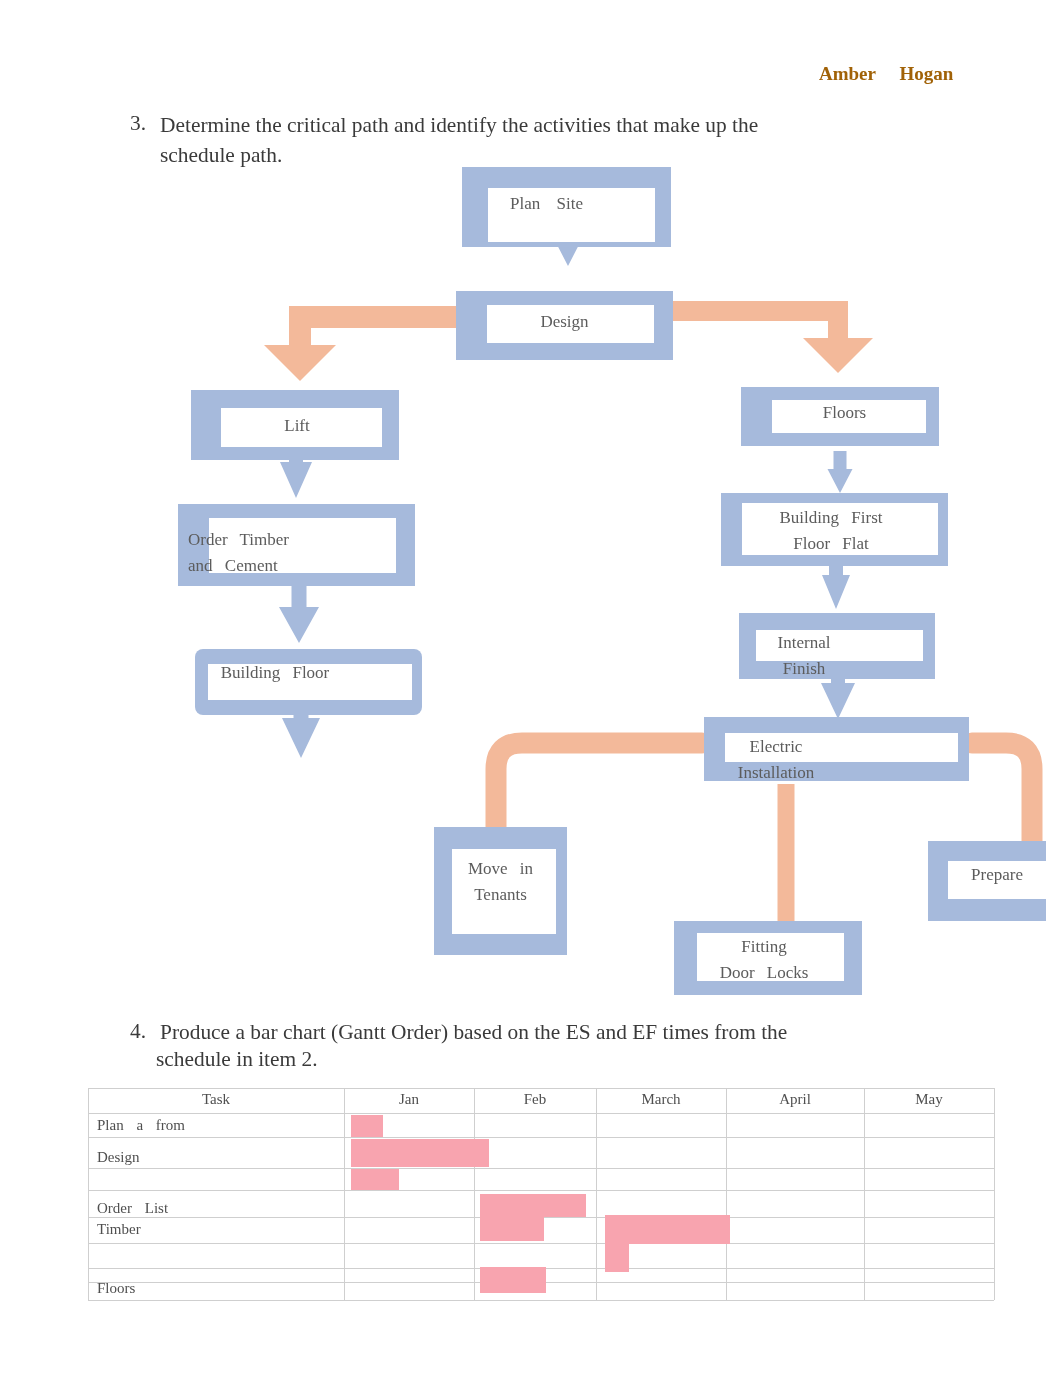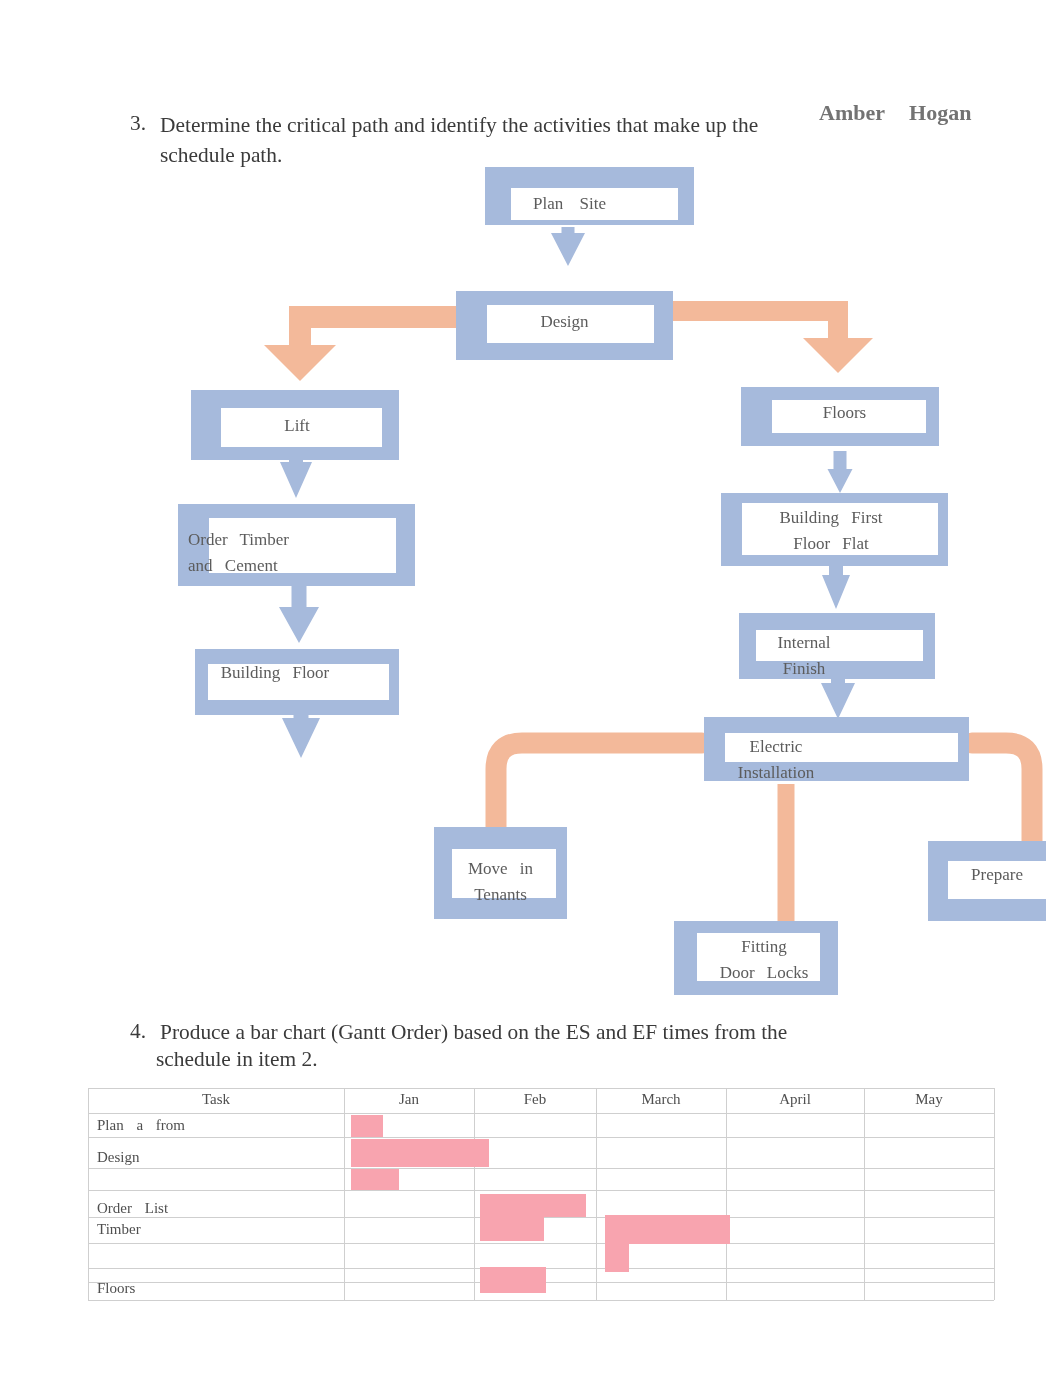--- a/index.html
+++ b/index.html
@@ -1,20 +1,20 @@
 <!DOCTYPE html>
 <html><head>
 <meta charset="utf-8">
 <style>
   html,body{margin:0;padding:0;}
   body{width:1062px;height:1376px;background:#ffffff;
        font-family:"Liberation Serif",serif;overflow:hidden;position:relative;}
   #page{position:absolute;left:0;top:0;width:1062px;height:1376px;background:#fff;}
 
-  .hdr{position:absolute;font-weight:bold;font-size:22px;color:#737373;word-spacing:19px;white-space:pre;margin-top:37px;}
+  .hdr{position:absolute;font-weight:bold;font-size:19px;color:#a16207;word-spacing:19px;white-space:pre;}
 
   .qitem{position:absolute;font-size:21.4px;color:#3a3a3a;line-height:1.33;white-space:nowrap;}
   .qnum{position:absolute;font-size:21.4px;color:#3a3a3a;}
 
   .diagram{position:absolute;left:0;top:0;width:1062px;height:1376px;}
 
   .node{position:absolute;box-sizing:border-box;background:#A6BADC;}
   .node > .inner{position:absolute;background:#ffffff;}
   .node > .ntext{font-size:17px;color:#5c5c5c;line-height:26px;word-spacing:8px;font-family:"Liberation Serif",serif;}
 
@@ -41,38 +41,38 @@
         <path d="M 291.5 582 L 306.5 582 L 306.5 607 L 319 607 L 299 643 L 279 607 L 291.5 607 Z" fill="#A6BADC"></path>
         <path d="M 293.5 713 L 308.5 713 L 308.5 718 L 320 718 L 301 758 L 282 718 L 293.5 718 Z" fill="#A6BADC"></path>
         <path d="M 833.5 451 L 846.5 451 L 846.5 469 L 852.5 469 L 840 493 L 827.5 469 L 833.5 469 Z" fill="#A6BADC"></path>
         <path d="M 829 562 L 843 562 L 843 575 L 850 575 L 836 609 L 822 575 L 829 575 Z" fill="#A6BADC"></path>
         <path d="M 831 676 L 845 676 L 845 683 L 855 683 L 838 719 L 821 683 L 831 683 Z" fill="#A6BADC"></path>
         <path d="M 702 743 L 522 743 Q 496 743 496 769 L 496 827" fill="none" stroke="#F3B99A" stroke-width="21" stroke-linecap="round"></path>
         <path d="M 786 784 L 786 923" fill="none" stroke="#F3B99A" stroke-width="17" stroke-linecap="butt"></path>
         <path d="M 972 743 L 1006 743 Q 1032 743 1032 769 L 1032 841" fill="none" stroke="#F3B99A" stroke-width="21" stroke-linecap="round"></path>
       </svg>
     <div id="nodes">
-        <div class="node" style="left: 462px; top: 167px; width: 209px; height: 58px; margin-left: 23px;">
+        <div class="node" style="left: 462px; top: 167px; width: 209px; height: 80px;">
           <div class="inner" style="inset: 21px 16px 5px 26px;"></div>
           <div class="ntext" style="position: absolute; left: 12px; top: 24px; width: 145px; text-align: center; white-space: pre-line; word-spacing: 12px;">Plan Site</div>
         </div>
         <div class="node" style="left: 456px; top: 291px; width: 217px; height: 69px;">
           <div class="inner" style="inset: 14px 19px 17px 31px;"></div>
           <div class="ntext" style="position: absolute; left: 0px; top: 18px; width: 217px; text-align: center; white-space: pre-line;">Design</div>
         </div>
         <div class="node" style="left: 191px; top: 390px; width: 208px; height: 70px; padding-left: 26px;">
           <div class="inner" style="inset: 18px 17px 13px 30px;"></div>
           <div class="ntext" style="position: absolute; left: 0px; top: 23px; width: 212px; text-align: center; white-space: pre-line;">Lift</div>
         </div>
         <div class="node" style="left: 178px; top: 504px; width: 237px; height: 82px;">
           <div class="inner" style="inset: 14px 19px 13px 31px;"></div>
           <div class="ntext" style="position: absolute; left: 10px; top: 23px; width: 197px; white-space: pre-line;">Order Timber
 and Cement</div>
         </div>
-        <div class="node" style="left: 195px; top: 649px; width: 204px; height: 66px;">
+        <div class="node" style="left: 195px; top: 649px; width: 227px; height: 66px; border-radius: 8px;">
           <div class="inner" style="inset: 15px 10px 15px 13px;"></div>
           <div class="ntext" style="position: absolute; left: 0px; top: 11px; width: 160px; text-align: center; white-space: pre-line;">Building Floor</div>
         </div>
         <div class="node" style="left: 741px; top: 387px; width: 198px; height: 59px;">
           <div class="inner" style="inset: 13px 13px 13px 31px;"></div>
           <div class="ntext" style="position: absolute; left: 0px; top: 13px; width: 207px; text-align: center; white-space: pre-line;">Floors</div>
         </div>
         <div class="node" style="left: 721px; top: 493px; width: 227px; height: 73px;">
           <div class="inner" style="inset: 10px 10px 11px 21px;"></div>
           <div class="ntext" style="position: absolute; left: 20px; top: 12px; width: 180px; text-align: center; white-space: pre-line;">Building First
@@ -81,26 +81,26 @@
         <div class="node" style="left: 704px; top: 717px; width: 265px; height: 64px;">
           <div class="inner" style="inset: 16px 11px 19px 21px;"></div>
           <div class="ntext" style="position: absolute; left: 12px; top: 17px; width: 120px; text-align: center; white-space: pre-line;">Electric
 Installation</div>
         </div>
         <div class="node" style="left: 739px; top: 613px; width: 196px; height: 66px;">
           <div class="inner" style="inset: 17px 12px 18px 17px;"></div>
           <div class="ntext" style="position: absolute; left: 10px; top: 17px; width: 110px; text-align: center; white-space: pre-line;">Internal
 Finish</div>
         </div>
-        <div class="node" style="left: 434px; top: 827px; width: 133px; height: 92px;">
+        <div class="node" style="left: 434px; top: 827px; width: 133px; height: 128px;">
           <div class="inner" style="inset: 22px 11px 21px 18px;"></div>
           <div class="ntext" style="position: absolute; left: 10px; top: 29px; width: 113px; text-align: center; white-space: pre-line;">Move in
 Tenants</div>
         </div>
-        <div class="node" style="left: 674px; top: 921px; width: 164px; height: 74px;">
+        <div class="node" style="left: 674px; top: 921px; width: 188px; height: 74px;">
           <div class="inner" style="inset: 12px 18px 14px 23px;"></div>
           <div class="ntext" style="position: absolute; left: 10px; top: 13px; width: 160px; text-align: center; white-space: pre-line;">Fitting
 Door Locks</div>
         </div>
         <div class="node" style="left: 928px; top: 841px; width: 118px; height: 80px;">
           <div class="inner" style="inset: 20px 0px 22px 20px;"></div>
           <div class="ntext" style="position: absolute; left: 10px; top: 21px; width: 118px; text-align: center; white-space: pre-line;">Prepare</div>
         </div>
       </div>
   </div>

